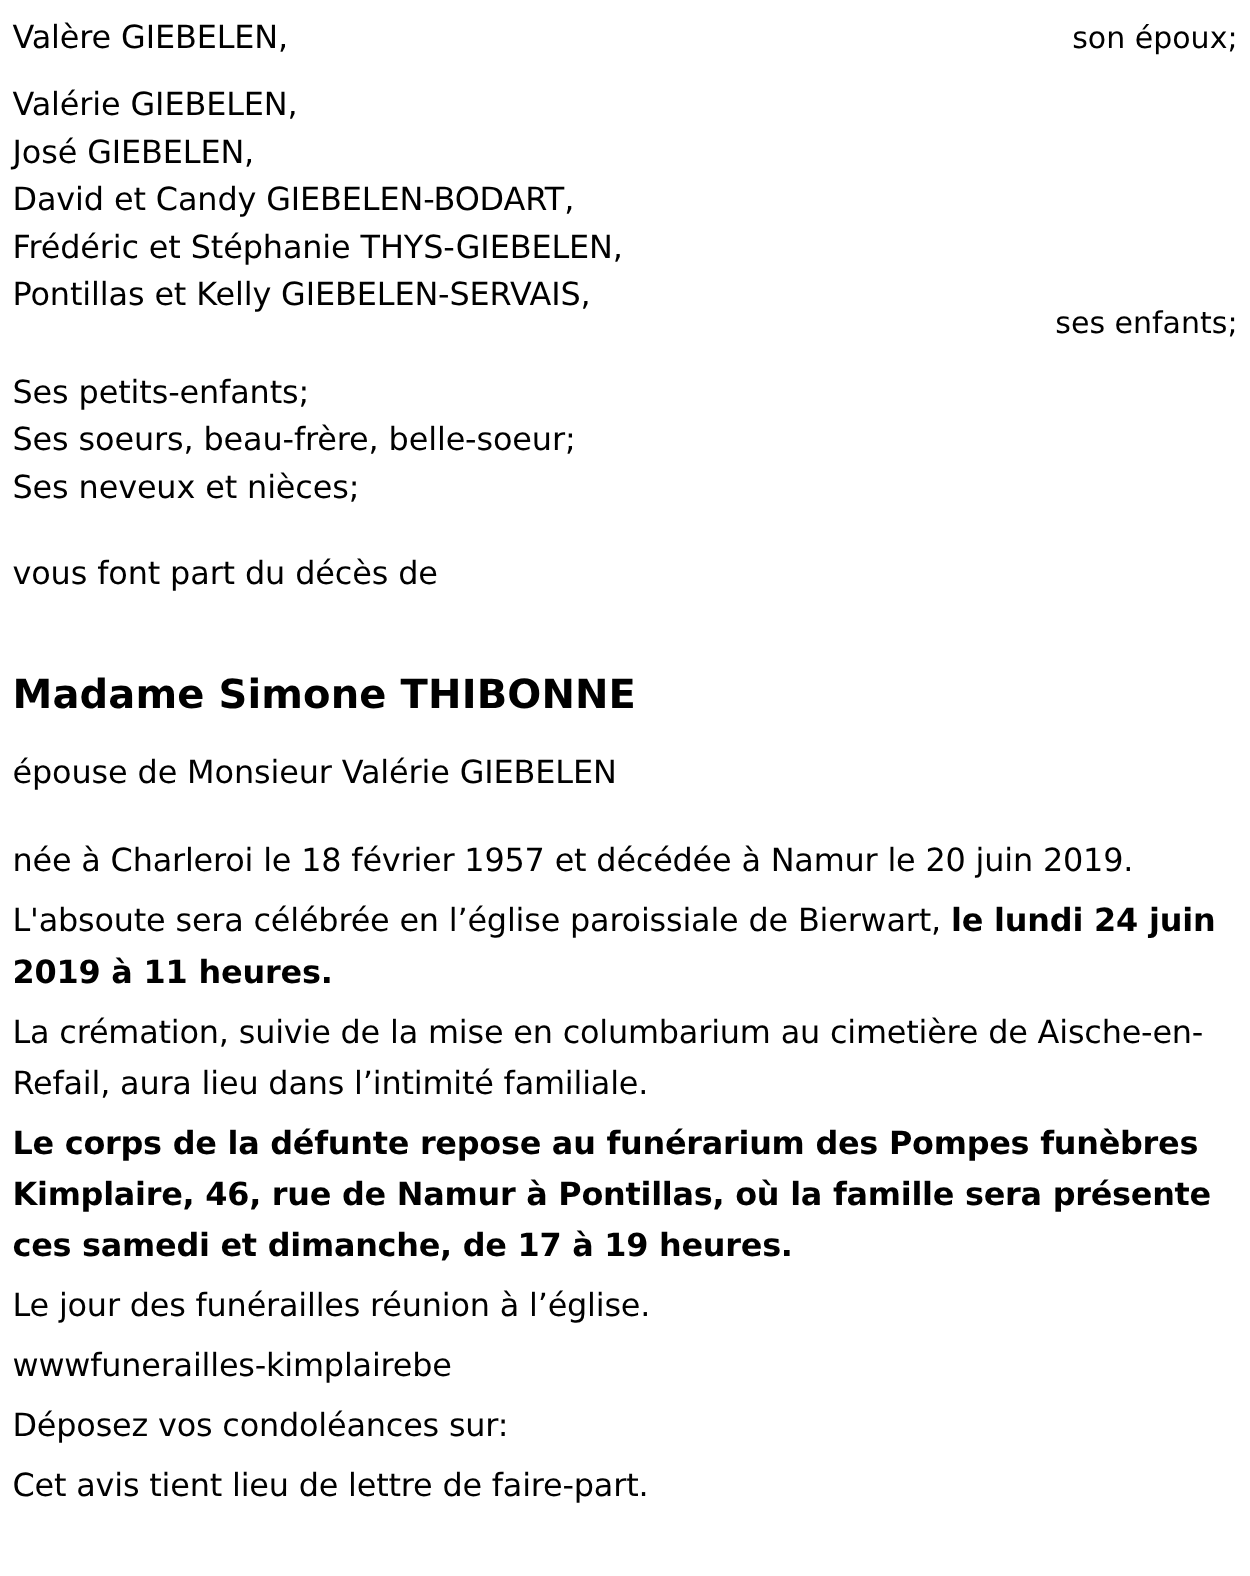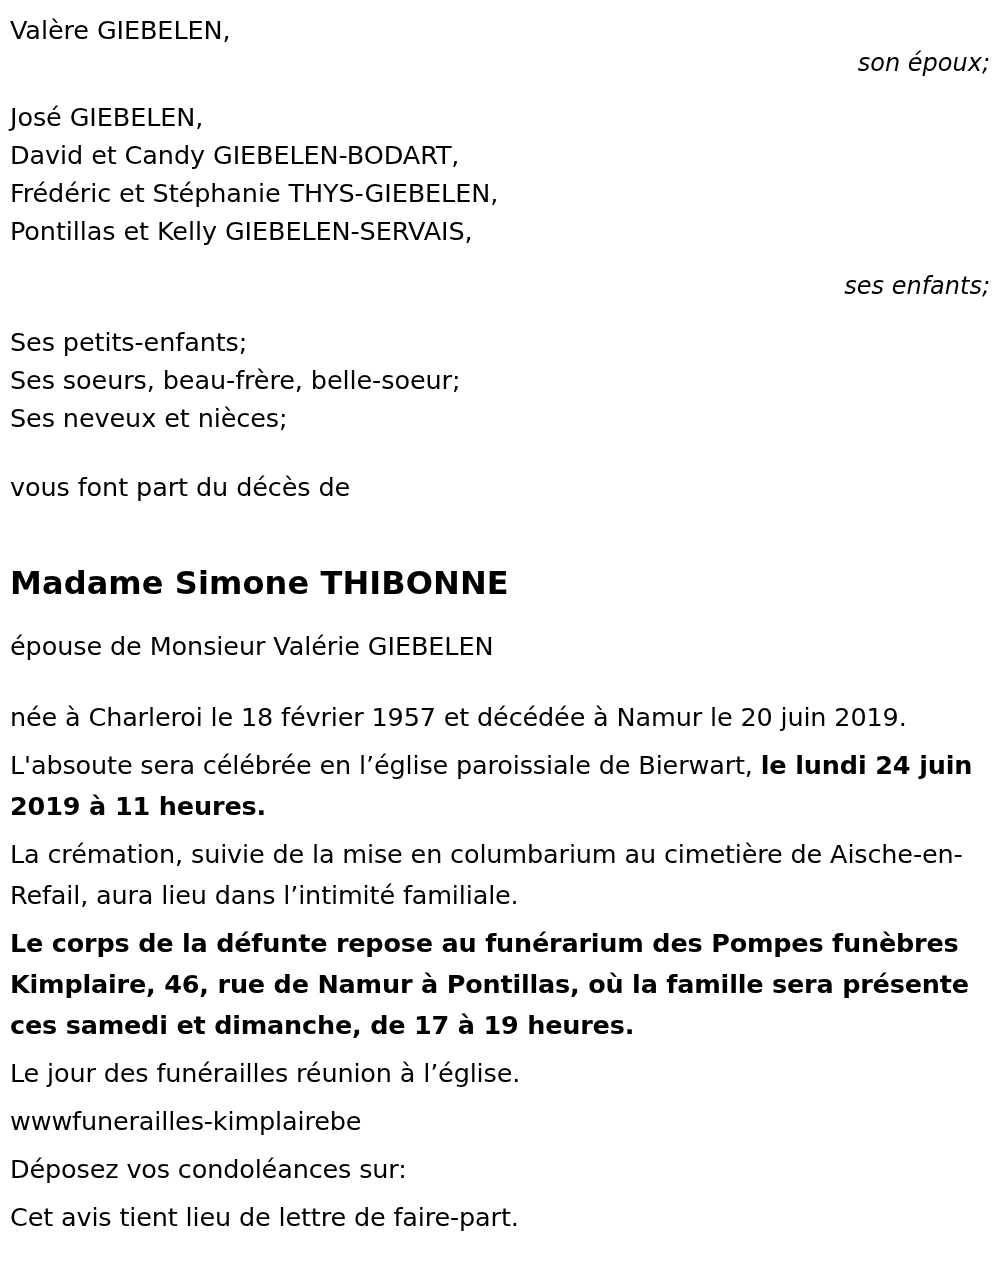--- a/index.html
+++ b/index.html
@@ -31,26 +31,24 @@
     white-space: nowrap;
   }
 
   
   .rel-row {
     display: flex;
     align-items: flex-start;
     justify-content: space-between;
   }
   .rel-label {
-    font-style: italic;
     font-size: 24px;
     line-height: 41px;
     white-space: nowrap;
     padding-right: 2px;
-    margin-top: 33px;
   }
 
   .gap-sm { height: 14px; }
   .gap-md { height: 22px; }
   .gap-lg { height: 30px; }
   .gap-xl { height: 40px; }
 
   .names-block .line { line-height: 38px; }
   .kin-block .line { line-height: 38px; }
 
@@ -84,20 +82,21 @@
 <div class="notice">
 
   <div class="rel-row">
     <div class="line">Valère GIEBELEN,</div>
     <div class="rel-label">son époux;</div>
   </div>
 
   <div class="gap-sm"></div>
 
   <div class="names-block">
+    <div class="line">Valérie GIEBELEN,</div>
     <div class="line">José GIEBELEN,</div>
     <div class="line">David et Candy GIEBELEN-BODART,</div>
     <div class="line">Frédéric et Stéphanie THYS-GIEBELEN,</div>
     <div class="rel-row">
       <div class="line">Pontillas et Kelly GIEBELEN-SERVAIS,</div>
       <div class="rel-label" style="line-height:38px; align-self:flex-end; position:relative; top:22px;">ses enfants;</div>
     </div>
   </div>
 
   <div class="gap-xl"></div>

